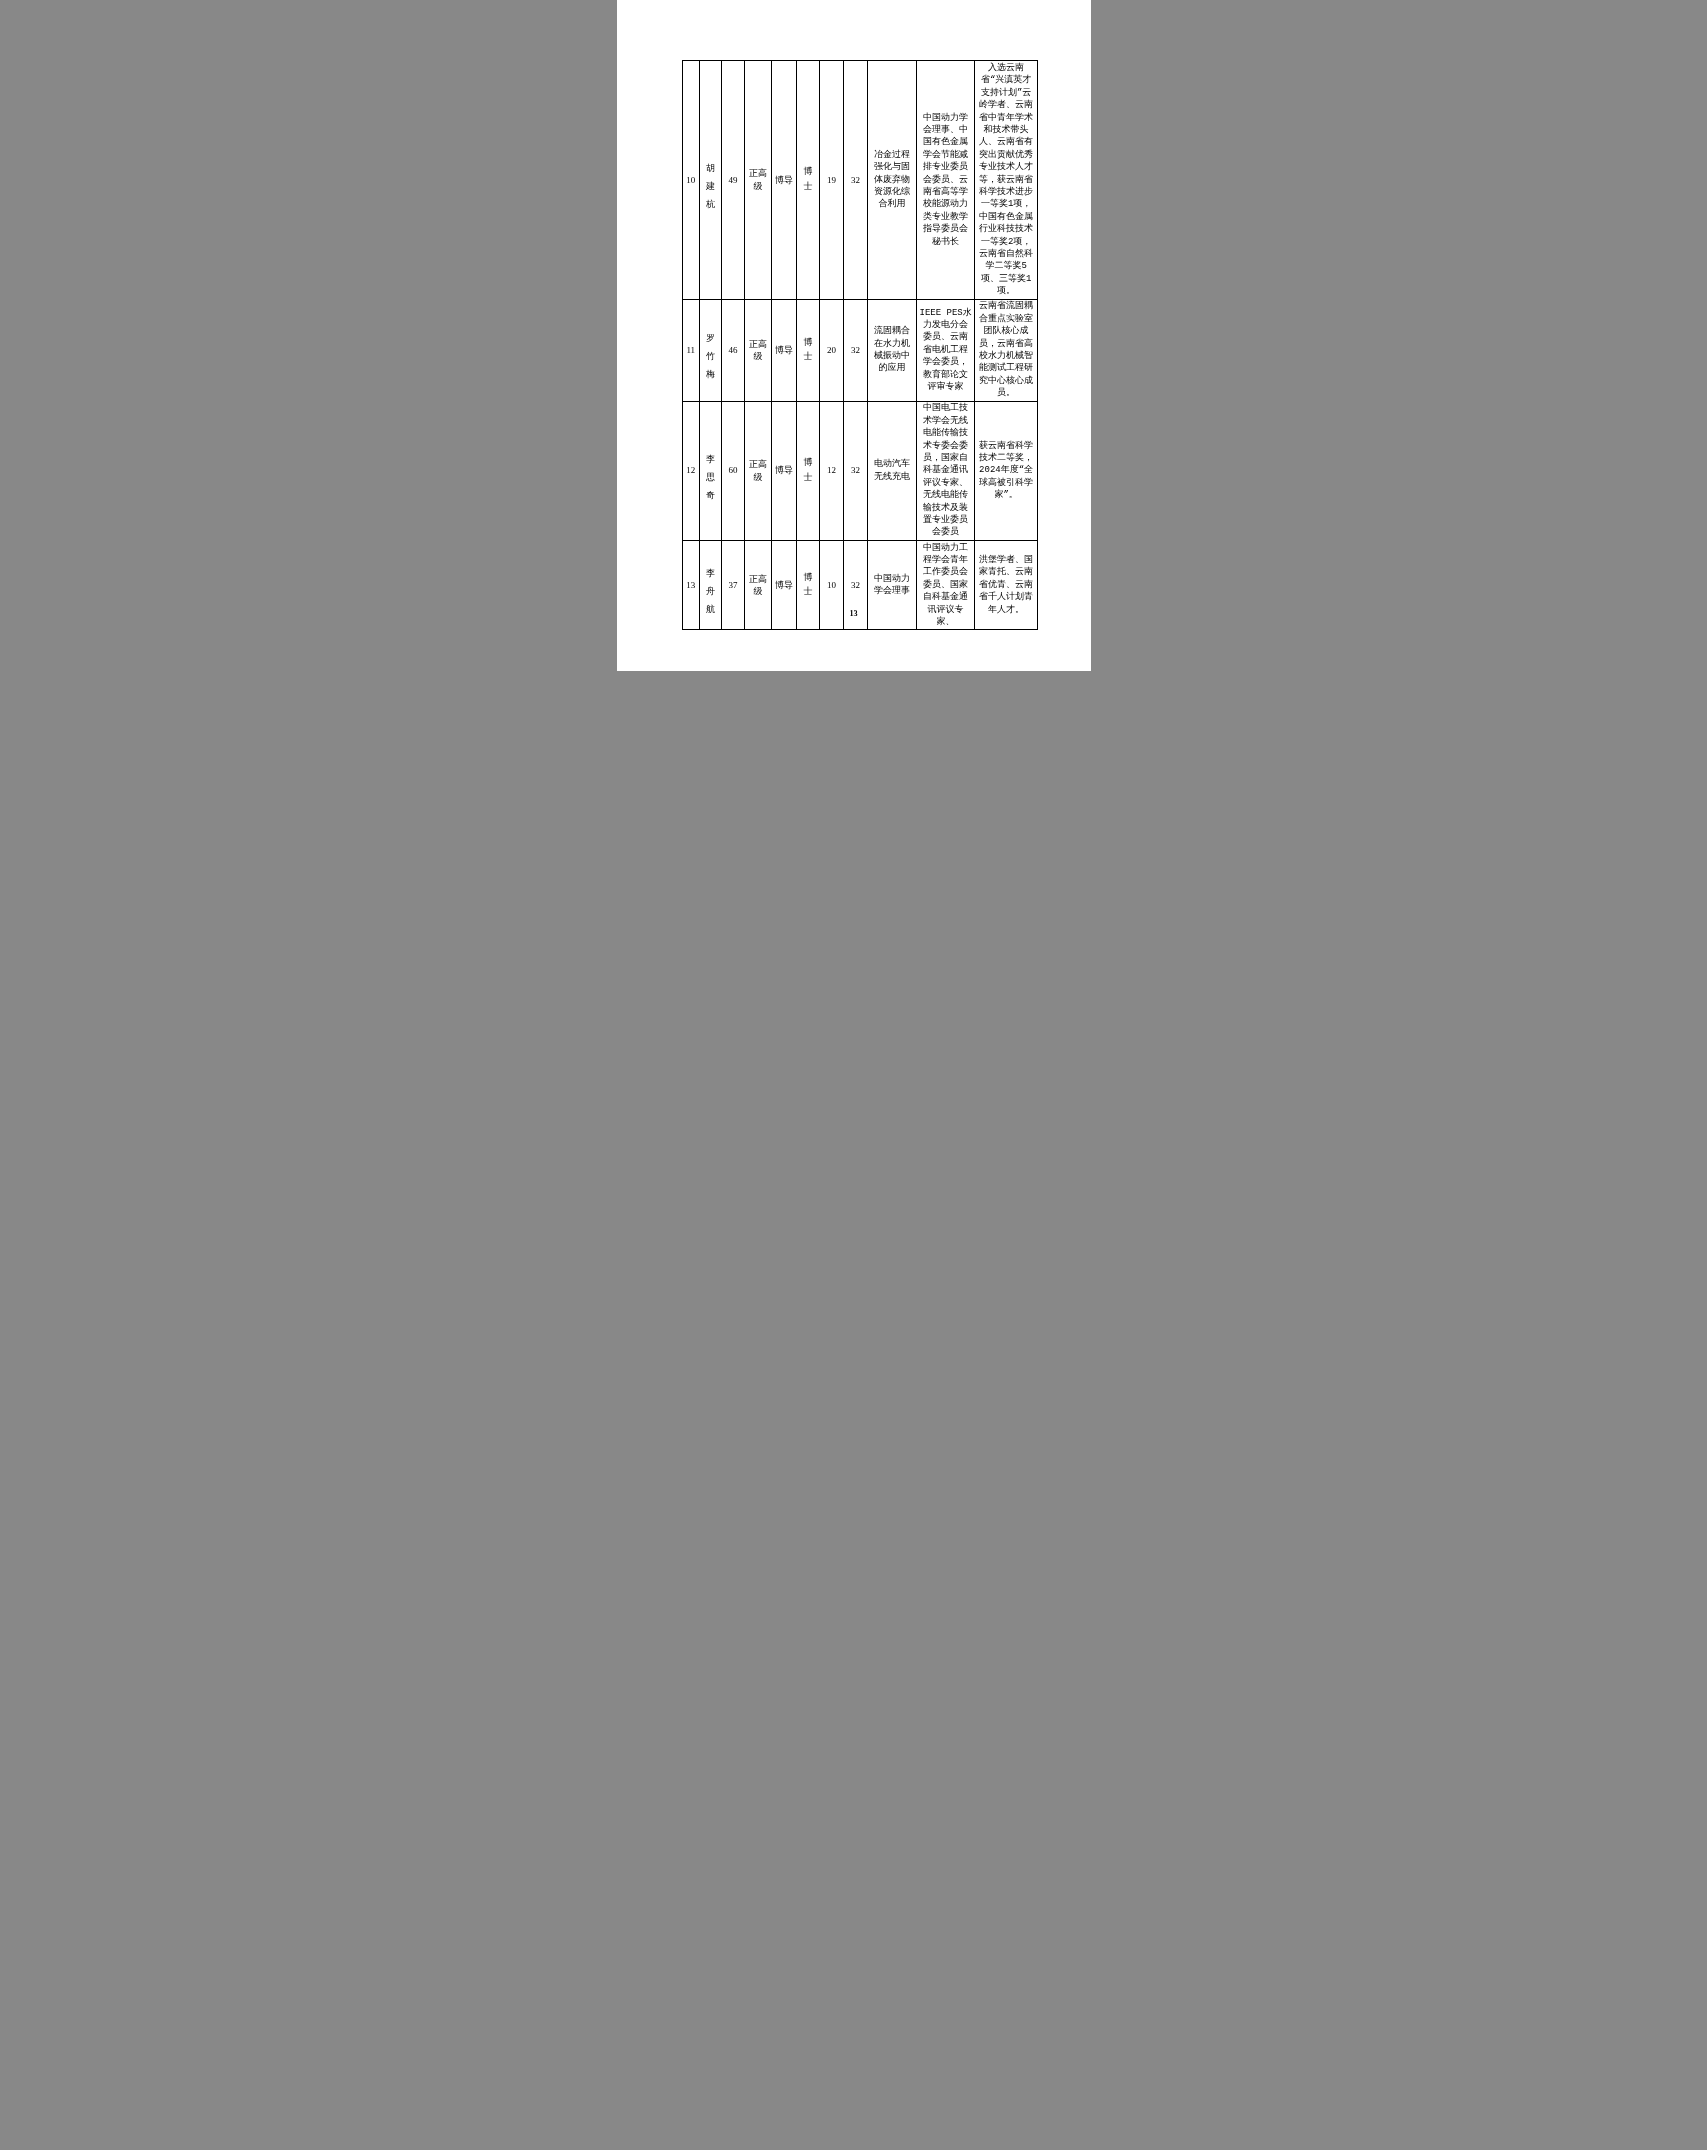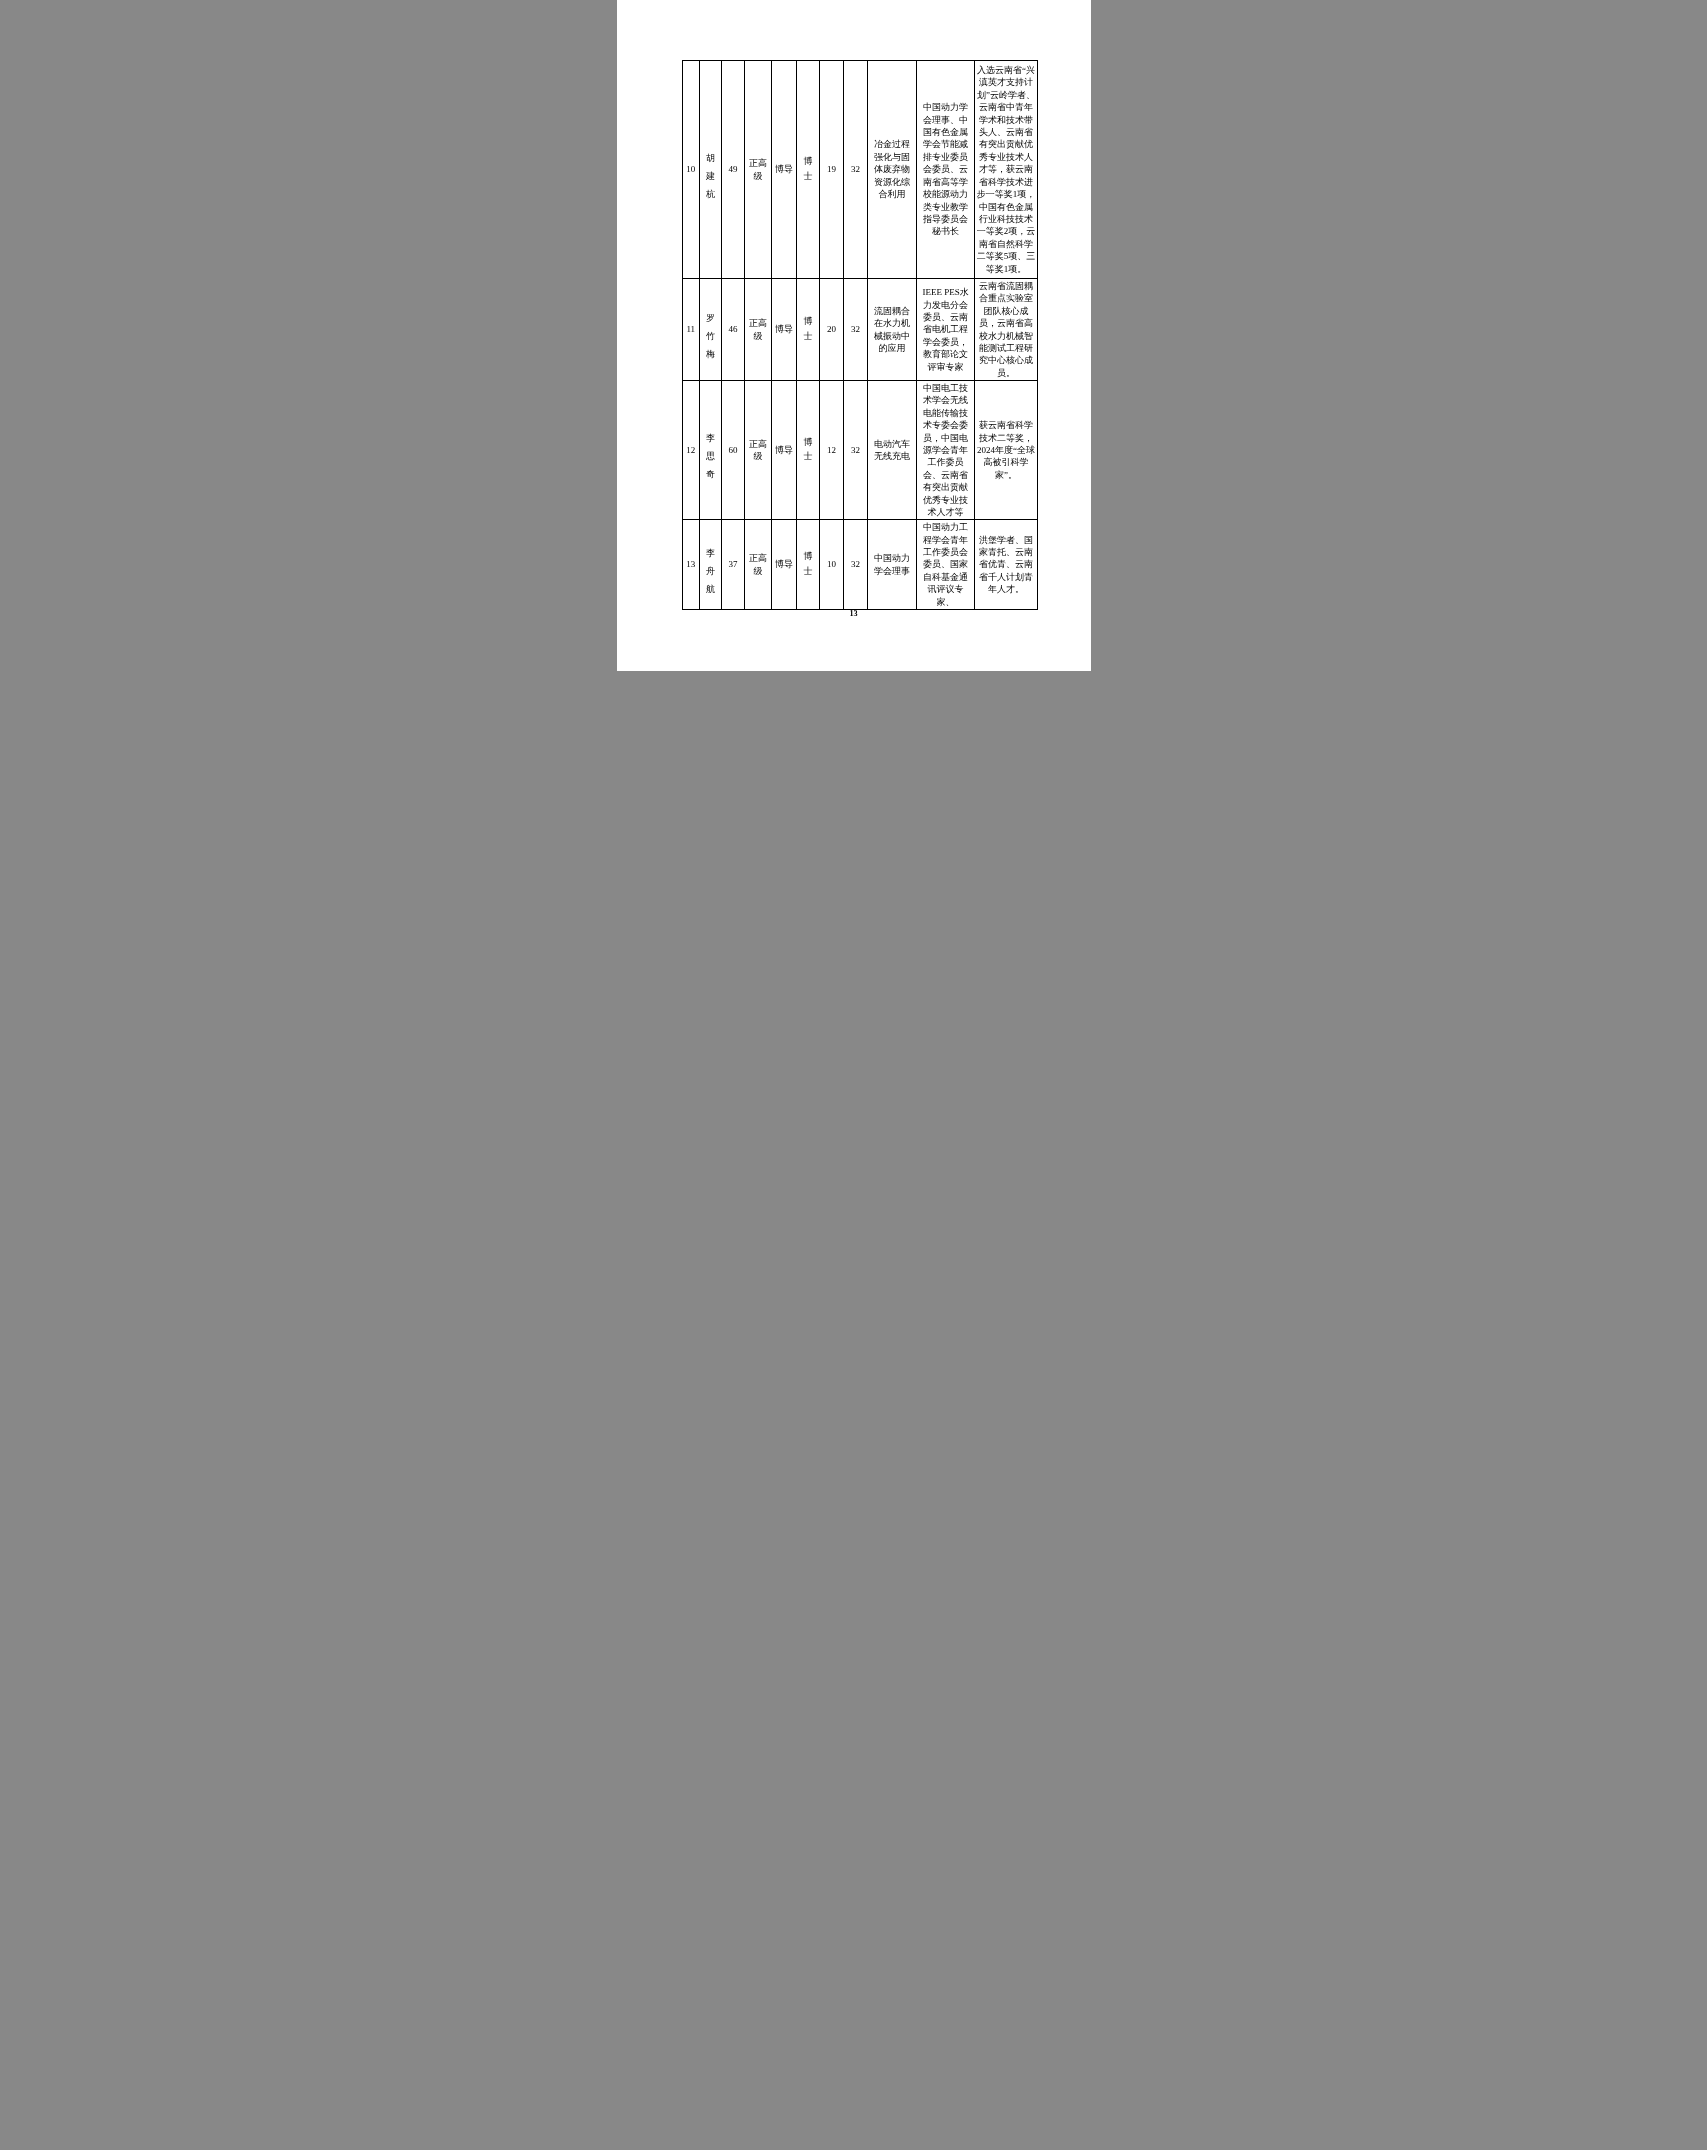--- a/index.html
+++ b/index.html
@@ -36,20 +36,21 @@
     overflow: hidden;
   }
   table.roster tr + tr td {
     border-top-width: 0.9px;
   }
   td.longtext {
     font-size: 8.6px;
     text-align: justify;
     text-align-last: center;
     line-height: 1.45;
+    font-family: Liberation Mono, monospace;
   }
   .stack {
     display: inline-block;
     width: 1.08em;
     word-break: break-all;
     text-align: center;
     line-height: 2.0;
     margin-top: 12px;
   }
   .stack-tight {
@@ -125,21 +126,21 @@
     <tr style="height:134px">
       <td class="c-num"><span>12</span></td>
       <td class="c-name"><span class="stack">李思奇</span></td>
       <td class="c-age"><span>60</span></td>
       <td class="c-title"><span>正高级</span></td>
       <td class="c-mentor"><span>博导</span></td>
       <td class="c-degree"><span class="stack-tight">博士</span></td>
       <td class="c-n1"><span>12</span></td>
       <td class="c-n2"><span>32</span></td>
       <td class="longtext"><span>电动汽车无线充电</span></td>
-      <td class="longtext"><span>中国电工技术学会无线电能传输技术专委会委员，中国电源学会青年工作委员会、云南省有突出贡献优秀专业技术人才等</span></td>
+      <td class="longtext"><span>中国电工技术学会无线电能传输技术专委会委员，国家自科基金通讯评议专家、无线电能传输技术及装置专业委员会委员</span></td>
       <td class="longtext"><span>获云南省科学技术二等奖，2024年度“全球高被引科学家”。</span></td>
     </tr>
 
     <tr style="height:89px">
       <td class="c-num"><span>13</span></td>
       <td class="c-name"><span class="stack">李舟航</span></td>
       <td class="c-age"><span>37</span></td>
       <td class="c-title"><span>正高级</span></td>
       <td class="c-mentor"><span>博导</span></td>
       <td class="c-degree"><span class="stack-tight">博士</span></td>

